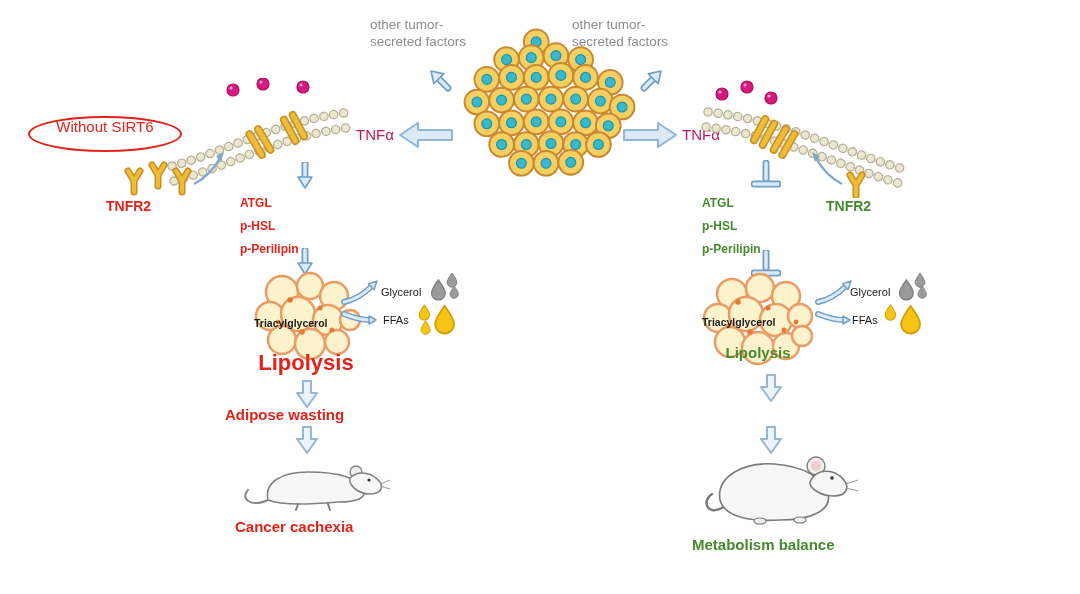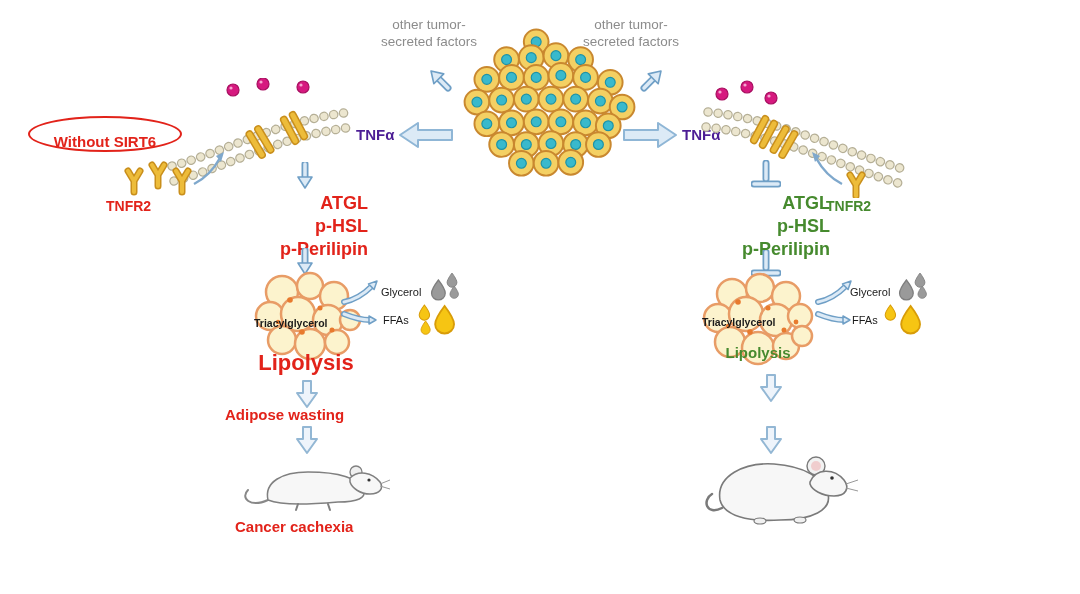--- a/index.html
+++ b/index.html
@@ -1,23 +1,23 @@
 <!DOCTYPE html>
 <html><head>
 <meta charset="utf-8">
 <style>
   *{margin:0;padding:0;box-sizing:border-box}
   html,body{background:#fff}
   body{font-family:"Liberation Sans",sans-serif;color:#1a1a1a}
   .stage{position:relative;width:1080px;height:594px;background:#fff;overflow:hidden}
   .abs{position:absolute}
-  .factors{color:#8c8c8c;font-size:13.5px;line-height:17px;text-align:center}
-  .tnfa{font-size:15px;font-weight:bold;color:#4c1d95}
-  .oval{border:2.5px solid;border-radius:50%;display:flex;align-items:flex-end;justify-content:center;font-size:15px;font-weight:bold;background:#fff}
-  .enz{font-size:18px;font-weight:bold;text-align:right;line-height:23px}
+  .factors{color:#8c8c8c;font-size:13.5px;line-height:17px;}
+  .tnfa{font-size:15px;font-weight:normal;color:#be185d}
+  .oval{border:2.5px solid;border-radius:50%;display:flex;align-items:flex-start;justify-content:center;font-size:15px;font-weight:normal;background:#fff}
+  .enz{font-size:12px;font-weight:bold;text-align:left;line-height:23px}
   .lab-s{font-size:11px;font-weight:normal;color:#1a1a1a}
   .lab-m{font-size:15px;font-weight:bold;text-align:left}
   .tri{font-size:10.5px;font-weight:bold;color:#1a1a1a;}
   .lip-l{font-size:22px;font-weight:bold;text-align:center}
   .lip-r{font-size:15px;font-weight:bold;text-align:center}
   .red{color:#e2231a}
   .green{color:#468a2e}
 </style>
 </head>
 <body>
@@ -320,14 +320,15 @@
     <path d="M22 58 C6 66, 2 50, 12 44" fill="none" stroke="#7a7a7a" stroke-width="2.5" stroke-linecap="round"></path>
     <path d="M20 50 C16 26, 44 12, 74 14 C104 16, 124 28, 128 44 C132 60, 112 70, 80 70 C48 72, 24 66, 20 50 Z" fill="#f7f7f7" stroke="#7a7a7a" stroke-width="1.6"></path>
     <circle cx="116" cy="16" r="9" fill="#f2f2f2" stroke="#7a7a7a" stroke-width="1.4"></circle>
     <circle cx="116" cy="16" r="5" fill="#f0cdce"></circle>
     <path d="M110 32 C116 18, 134 18, 144 30 C150 38, 146 46, 134 46 C122 46, 112 40, 110 34 Z" fill="#f7f7f7" stroke="#7a7a7a" stroke-width="1.6"></path>
     <circle cx="132" cy="28" r="1.8" fill="#333"></circle>
     <path d="M146 34 L158 30 M146 38 L158 41" stroke="#999" stroke-width="1"></path>
     <ellipse cx="60" cy="71" rx="6" ry="3" fill="#f0f0f0" stroke="#7a7a7a" stroke-width="1.2"></ellipse>
     <ellipse cx="100" cy="70" rx="6" ry="3" fill="#f0f0f0" stroke="#7a7a7a" stroke-width="1.2"></ellipse>
   </svg>
+  <div class="abs lab-m green" style="left:692px;top:536px;width:190px">Metabolism balance</div>
 
 </div>
 
 </body></html>

